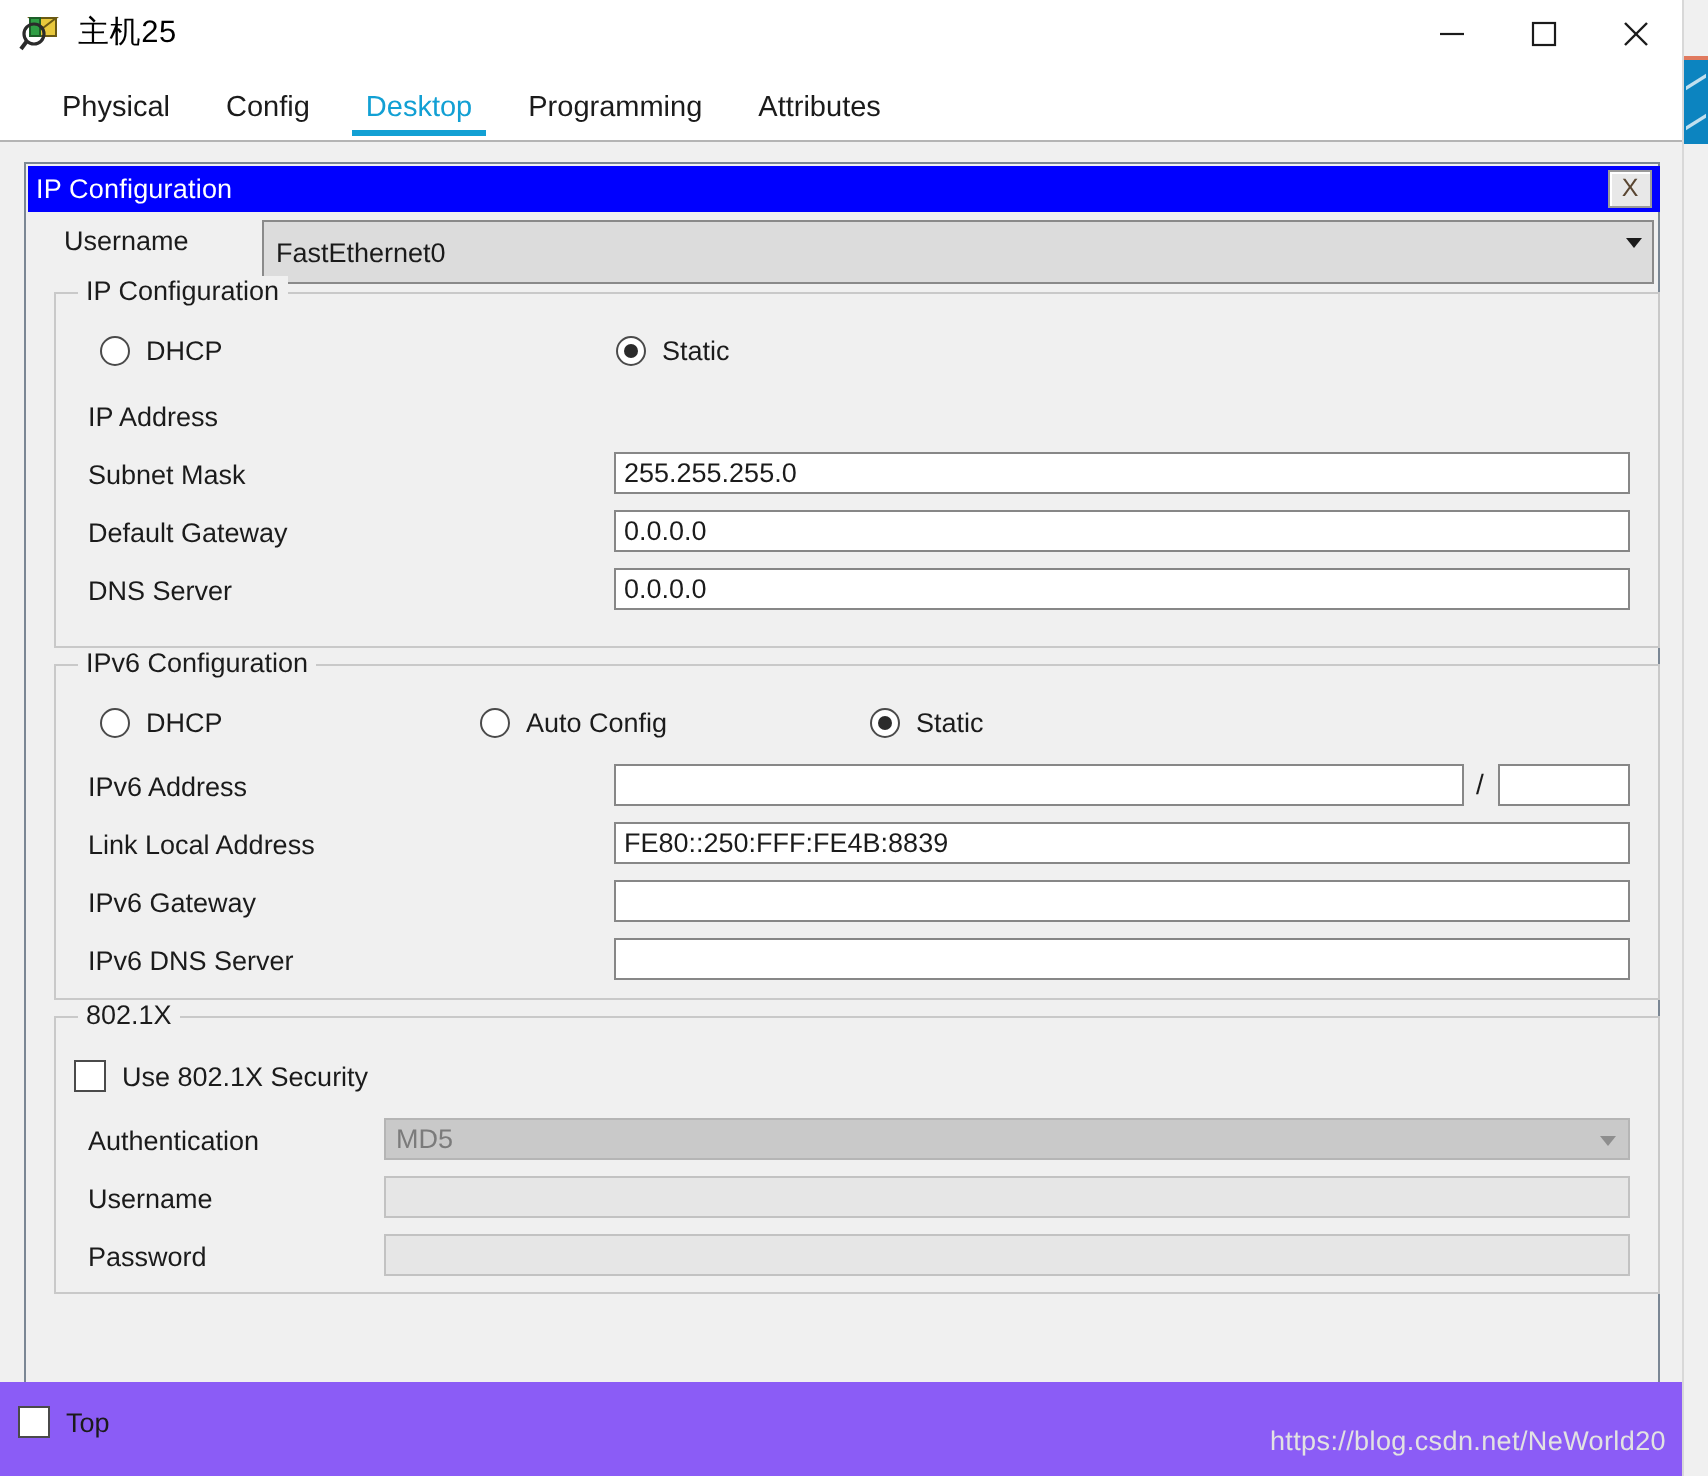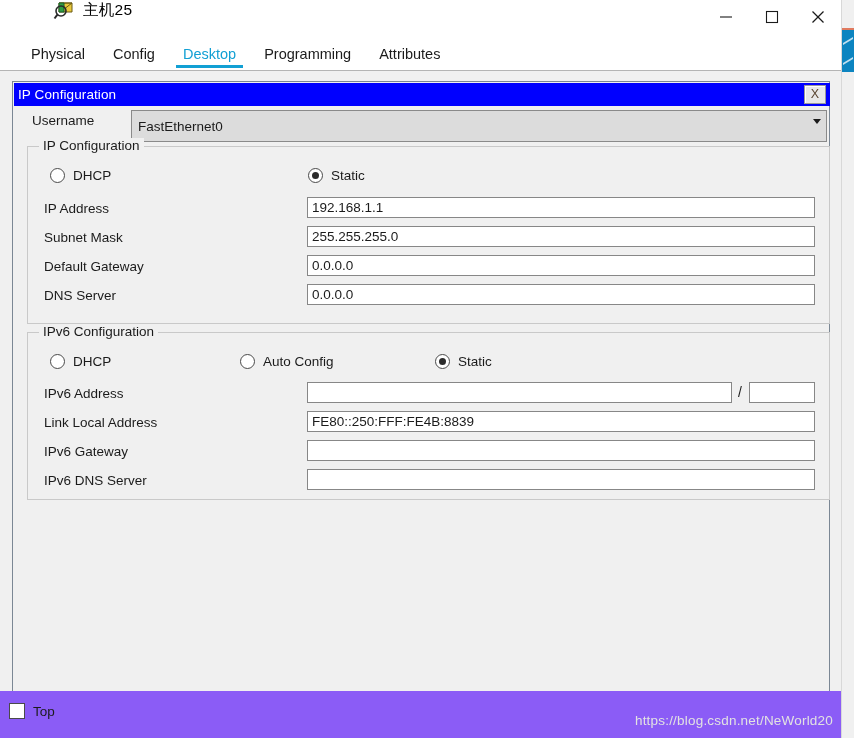--- a/index.html
+++ b/index.html
@@ -20,21 +20,21 @@
     background: #ffffff;
   }
 
   
   #titlebar {
     position: absolute;
     left: 0; top: 0;
     width: 841px; height: 33px;
     background: #ffffff;
     display: flex;
-    padding-left: 44px;
+    align-items: center;
   }
   #app-icon {
     margin-left: 9px;
     width: 22px; height: 22px;
     position: relative;
     flex: none;
   }
   #titlebar .title-text {
     margin-left: 8px;
     font-size: 15.5px;
@@ -406,23 +406,20 @@
         <div class="radio" style="left:22px; top:21px;">
           <span class="dot"></span>
           <span class="rlabel">DHCP</span>
         </div>
         <div class="radio checked" style="left:280px; top:21px;">
           <span class="dot"></span>
           <span class="rlabel">Static</span>
         </div>
 
         <div class="row-label" style="left:16px; top:54px;">IP Address</div>
-        <div class="txtfield" style="left:279px; top:50px; width:508px;">
-          <span class="fv">192.168.1.1</span>
-        </div>
 
         <div class="row-label" style="left:16px; top:83px;">Subnet Mask</div>
         <div class="txtfield" style="left:279px; top:79px; width:508px;">
           <span class="fv">255.255.255.0</span>
         </div>
 
         <div class="row-label" style="left:16px; top:112px;">Default Gateway</div>
         <div class="txtfield" style="left:279px; top:108px; width:508px;">
           <span class="fv">0.0.0.0</span>
         </div>
@@ -467,20 +464,44 @@
         <div class="txtfield" style="left:279px; top:107px; width:508px;">
           <span class="fv"></span>
         </div>
 
         <div class="row-label" style="left:16px; top:140px;">IPv6 DNS Server</div>
         <div class="txtfield" style="left:279px; top:136px; width:508px;">
           <span class="fv"></span>
         </div>
       </div>
 
+      <div class="groupbox" id="grp-8021x">
+        <span class="group-legend">802.1X</span>
+
+        <div class="checkbox" style="left:9px; top:21px;">
+          <span class="box"></span>
+          <span class="clabel">Use 802.1X Security</span>
+        </div>
+
+        <div class="row-label" style="left:16px; top:54px;">Authentication</div>
+        <div class="combo-disabled" style="left:164px; top:50px; width:623px;">
+          <span class="fv">MD5</span>
+          <span class="arrow"></span>
+        </div>
+
+        <div class="row-label" style="left:16px; top:83px;">Username</div>
+        <div class="txtfield disabled" style="left:164px; top:79px; width:623px;">
+          <span class="fv"></span>
+        </div>
+
+        <div class="row-label" style="left:16px; top:112px;">Password</div>
+        <div class="txtfield disabled" style="left:164px; top:108px; width:623px;">
+          <span class="fv"></span>
+        </div>
+      </div>
 
     </div>
 
     <div id="bottombar">
       <div class="checkbox" id="top-check">
         <span class="box"></span>
         <span class="clabel">Top</span>
       </div>
       <div id="watermark">https://blog.csdn.net/NeWorld20</div>
     </div>

